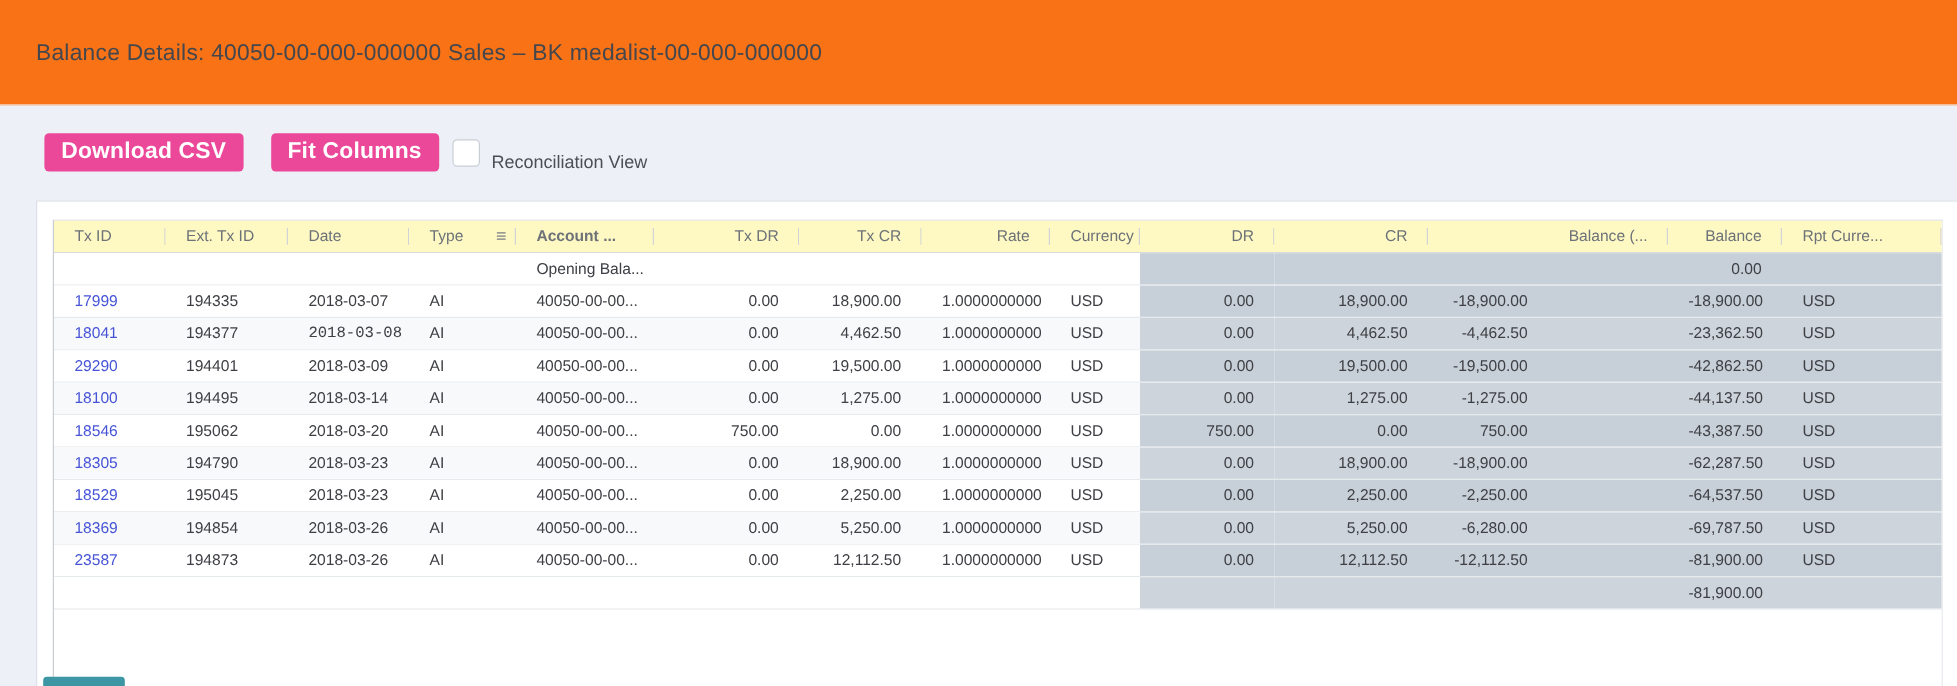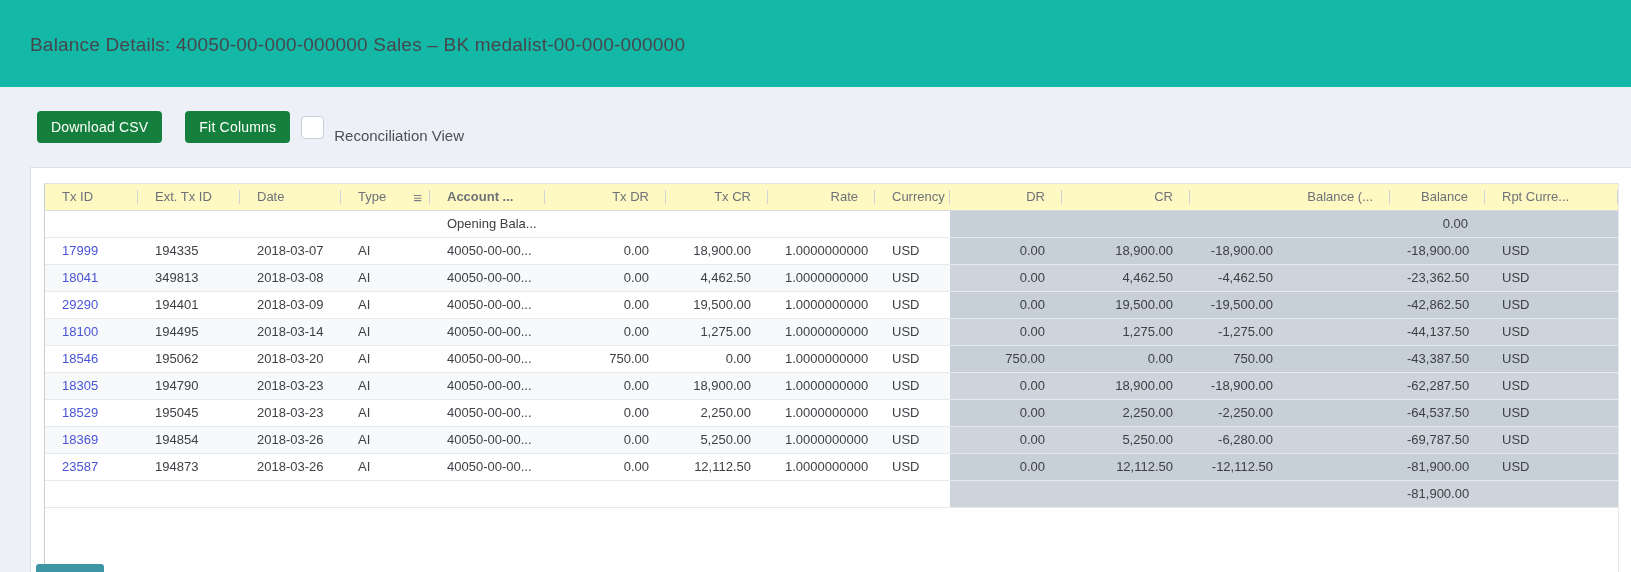--- a/index.html
+++ b/index.html
@@ -1,25 +1,25 @@
 <!DOCTYPE html>
 <html><head>
 <meta charset="utf-8">
 <style>
   * { margin:0; padding:0; box-sizing:border-box; }
   html,body { width:1631px; height:572px; overflow:hidden; font-family:"Liberation Sans", sans-serif; background:#edf1f7; }
 
   
-  .topbar { position:absolute; left:0; top:0; width:100%; height:88px; background:#14b8a6; border-bottom:1px solid #eef1f4; }
+  .topbar { position:absolute; left:0; top:0; width:100%; height:88px; background:#f97316; border-bottom:1px solid #eef1f4; }
   .page-title { position:absolute; left:30px; top:34px; font-size:19px; font-weight:500; color:#45474d; letter-spacing:.2px; }
 
   
   .toolbar { position:absolute; left:37px; top:111px; height:32px; display:flex; align-items:center; }
-  .btn { height:32px; padding:0 14px; background:#15803d; color:#fff; border:none; border-radius:4px;
-         font-family:"Liberation Sans",sans-serif; font-size:14px; font-weight:400; letter-spacing:.2px; cursor:pointer; }
+  .btn { height:32px; padding:0 14px; background:#ec4899; color:#fff; border:none; border-radius:4px;
+         font-family:"Liberation Sans",sans-serif; font-size:19px; font-weight:700; letter-spacing:.2px; cursor:pointer; }
   .btn + .btn { margin-left:23px; }
   .checkbox { width:23px; height:23px; margin-left:11px; background:#fff; border:1px solid #c9ced6; border-radius:4px; cursor:pointer; }
   .cb-label { margin-left:10px; font-size:15px; color:#4b4f56;margin-top:16px; }
 
   
   .card { position:absolute; left:30px; top:167px; right:-2px; bottom:-4px; background:#ffffff; border:1px solid #dde1e7; border-bottom:none; }
   .grid { position:absolute; left:13px; top:15px; width:1575px; bottom:0;
           border-left:1px solid #c9cdd2; border-top:1px solid #e0e3e6; border-right:1px solid #e6e9ec; background:#fff; }
 
   .hrow { display:flex; height:27px; background:#fef9c3; border-bottom:1px solid #dadada; }
@@ -106,22 +106,22 @@
           <div class="cell" style="width: 75px;">USD</div>
           <div class="cell right g0" style="width: 112px;">0.00</div>
           <div class="cell right g0" style="width: 128px;">18,900.00</div>
           <div class="cell right g0" style="width: 100px;">-18,900.00</div>
           <div class="cell right g0" style="width: 100px;"></div>
           <div class="cell right g0" style="width: 95px;">-18,900.00</div>
           <div class="cell g0" style="width: 133px;">USD</div>
         </div>
         <div class="row">
           <div class="cell s1 link" style="width: 93px;">18041</div>
-          <div class="cell s1" style="width: 102px;">349813</div>
-          <div class="cell s1" style="width: 101px;">2018-03-08</div>
+          <div class="cell s1" style="width: 102px;">194377</div>
+          <div class="cell s1" style="width: 101px; font-family: Liberation Mono, monospace;">2018-03-08</div>
           <div class="cell s1" style="width: 89px;">AI</div>
           <div class="cell s1" style="width: 115px;">40050-00-00...</div>
           <div class="cell right s1" style="width: 121px;">0.00</div>
           <div class="cell right s1" style="width: 102px;">4,462.50</div>
           <div class="cell right s1" style="width: 107px;">1.0000000000</div>
           <div class="cell s1" style="width: 75px;">USD</div>
           <div class="cell right g1" style="width: 112px;">0.00</div>
           <div class="cell right g1" style="width: 128px;">4,462.50</div>
           <div class="cell right g1" style="width: 100px;">-4,462.50</div>
           <div class="cell right g1" style="width: 100px;"></div>

